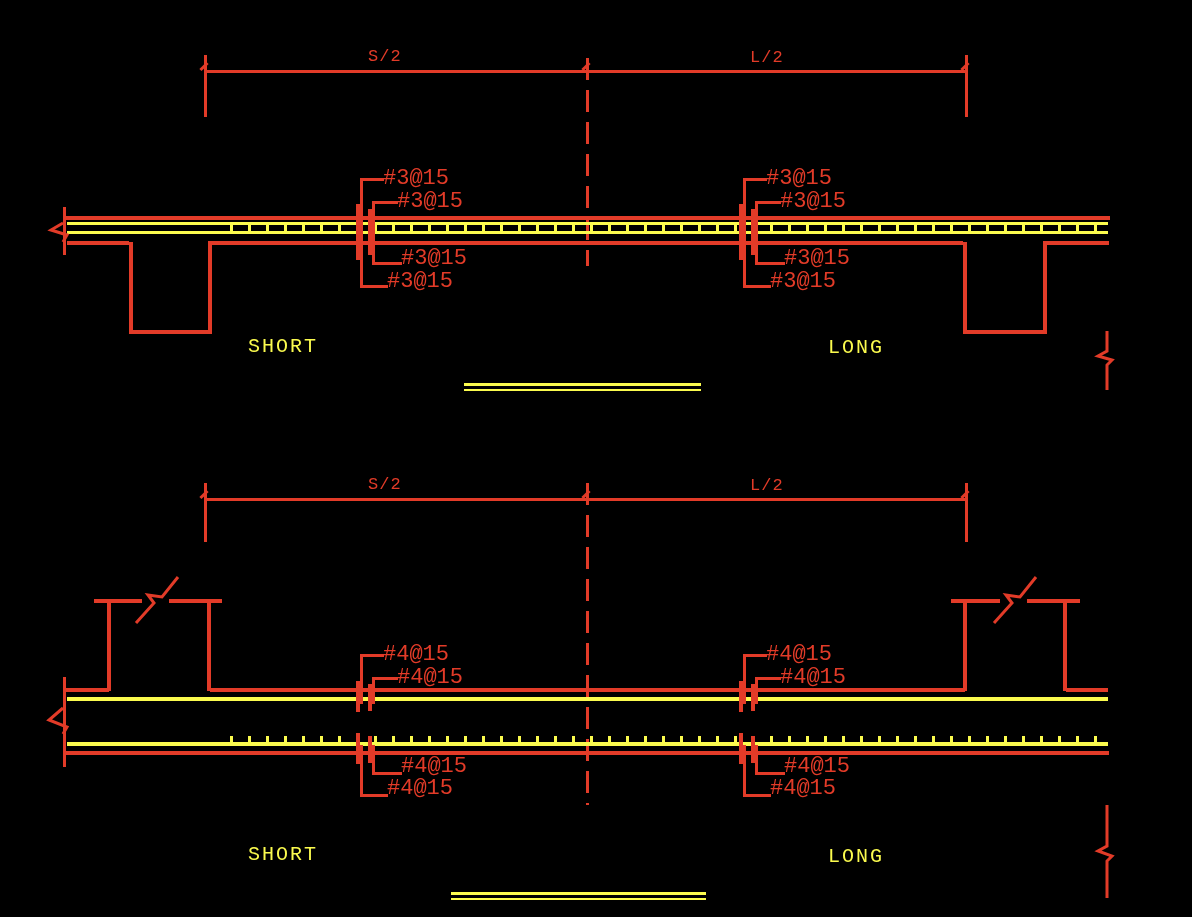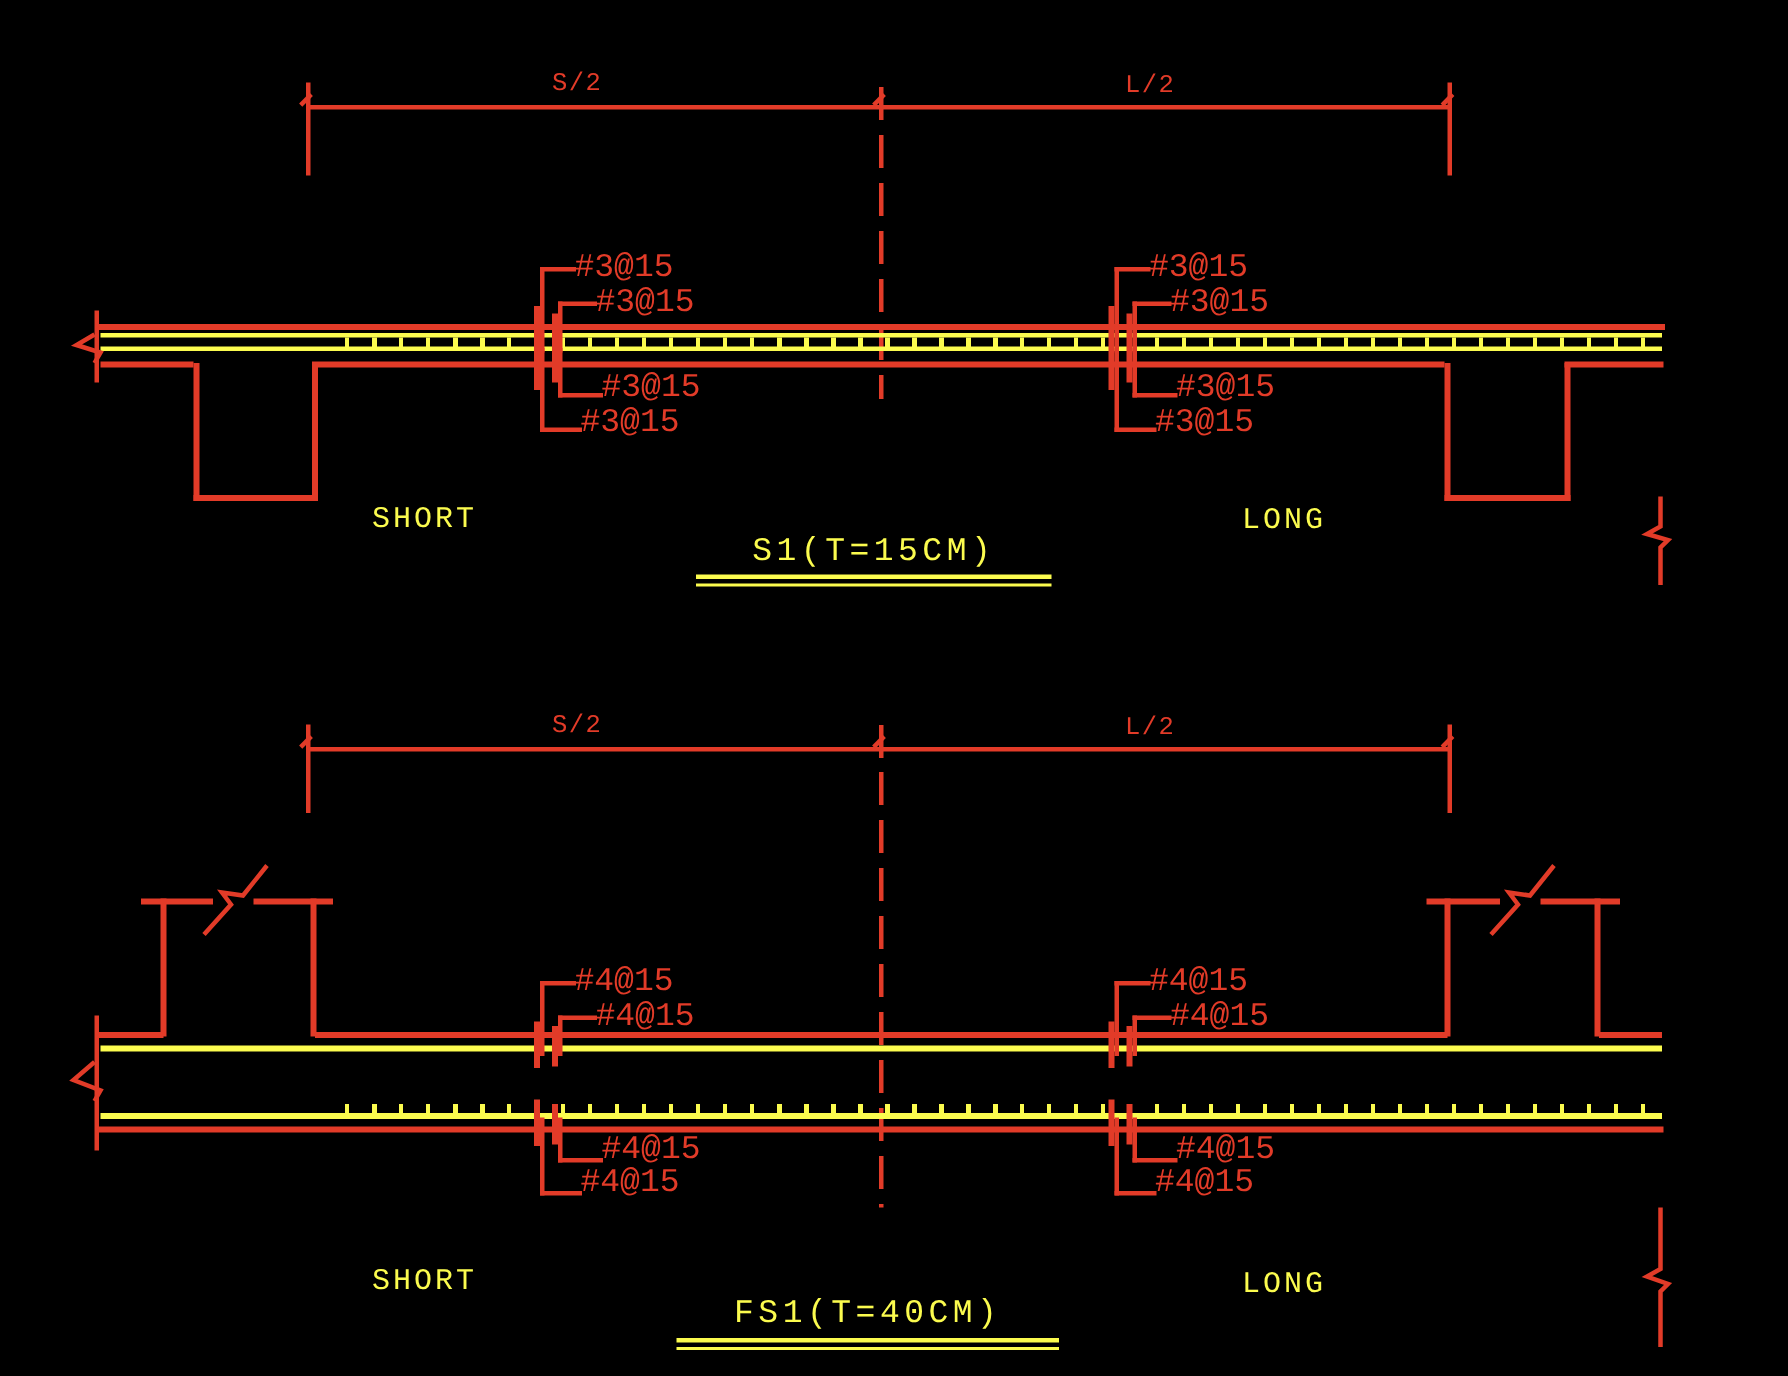--- a/index.html
+++ b/index.html
@@ -87,21 +87,20 @@
     <div class="e rtxt" style="left:387px;top:272px;">#3@15</div>
 
     <div class="e rtxt" style="left:766px;top:169px;">#3@15</div>
     <div class="e rtxt" style="left:780px;top:192px;">#3@15</div>
     <div class="e rtxt" style="left:784px;top:249px;">#3@15</div>
     <div class="e rtxt" style="left:770px;top:272px;">#3@15</div>
 
     <div class="e ytxt" style="left:248px;top:336px;">SHORT</div>
     <div class="e ytxt" style="left:828px;top:337px;">LONG</div>
 
-    <div class="e ttl" style="left:465px;top:356px;width:235px;">S1(T=15CM)</div>
     <div class="e y" style="left:464px;top:383px;width:237px;height:3px;"></div>
     <div class="e y" style="left:464px;top:389px;width:237px;height:2px;"></div>
   </div>
 
   <div class="layer">
 
     <div class="e r" style="left:205px;top:498px;width:763px;height:3px;"></div>
     <div class="e r" style="left:204px;top:483px;width:3px;height:59px;"></div>
     <div class="e r" style="left:965px;top:483px;width:3px;height:59px;"></div>
     <div class="e tick" style="left:199px;top:493px;"></div>
@@ -171,18 +170,17 @@
     <div class="e rtxt" style="left:387px;top:779px;">#4@15</div>
 
     <div class="e rtxt" style="left:766px;top:645px;">#4@15</div>
     <div class="e rtxt" style="left:780px;top:668px;">#4@15</div>
     <div class="e rtxt" style="left:784px;top:757px;">#4@15</div>
     <div class="e rtxt" style="left:770px;top:779px;">#4@15</div>
 
     <div class="e ytxt" style="left:248px;top:844px;">SHORT</div>
     <div class="e ytxt" style="left:828px;top:846px;">LONG</div>
 
-    <div class="e ttl" style="left:452px;top:864px;width:253px;">FS1(T=40CM)</div>
     <div class="e y" style="left:451px;top:892px;width:255px;height:3px;"></div>
     <div class="e y" style="left:451px;top:898px;width:255px;height:2px;"></div>
   </div>
 
 </div>
 
 </body></html>

